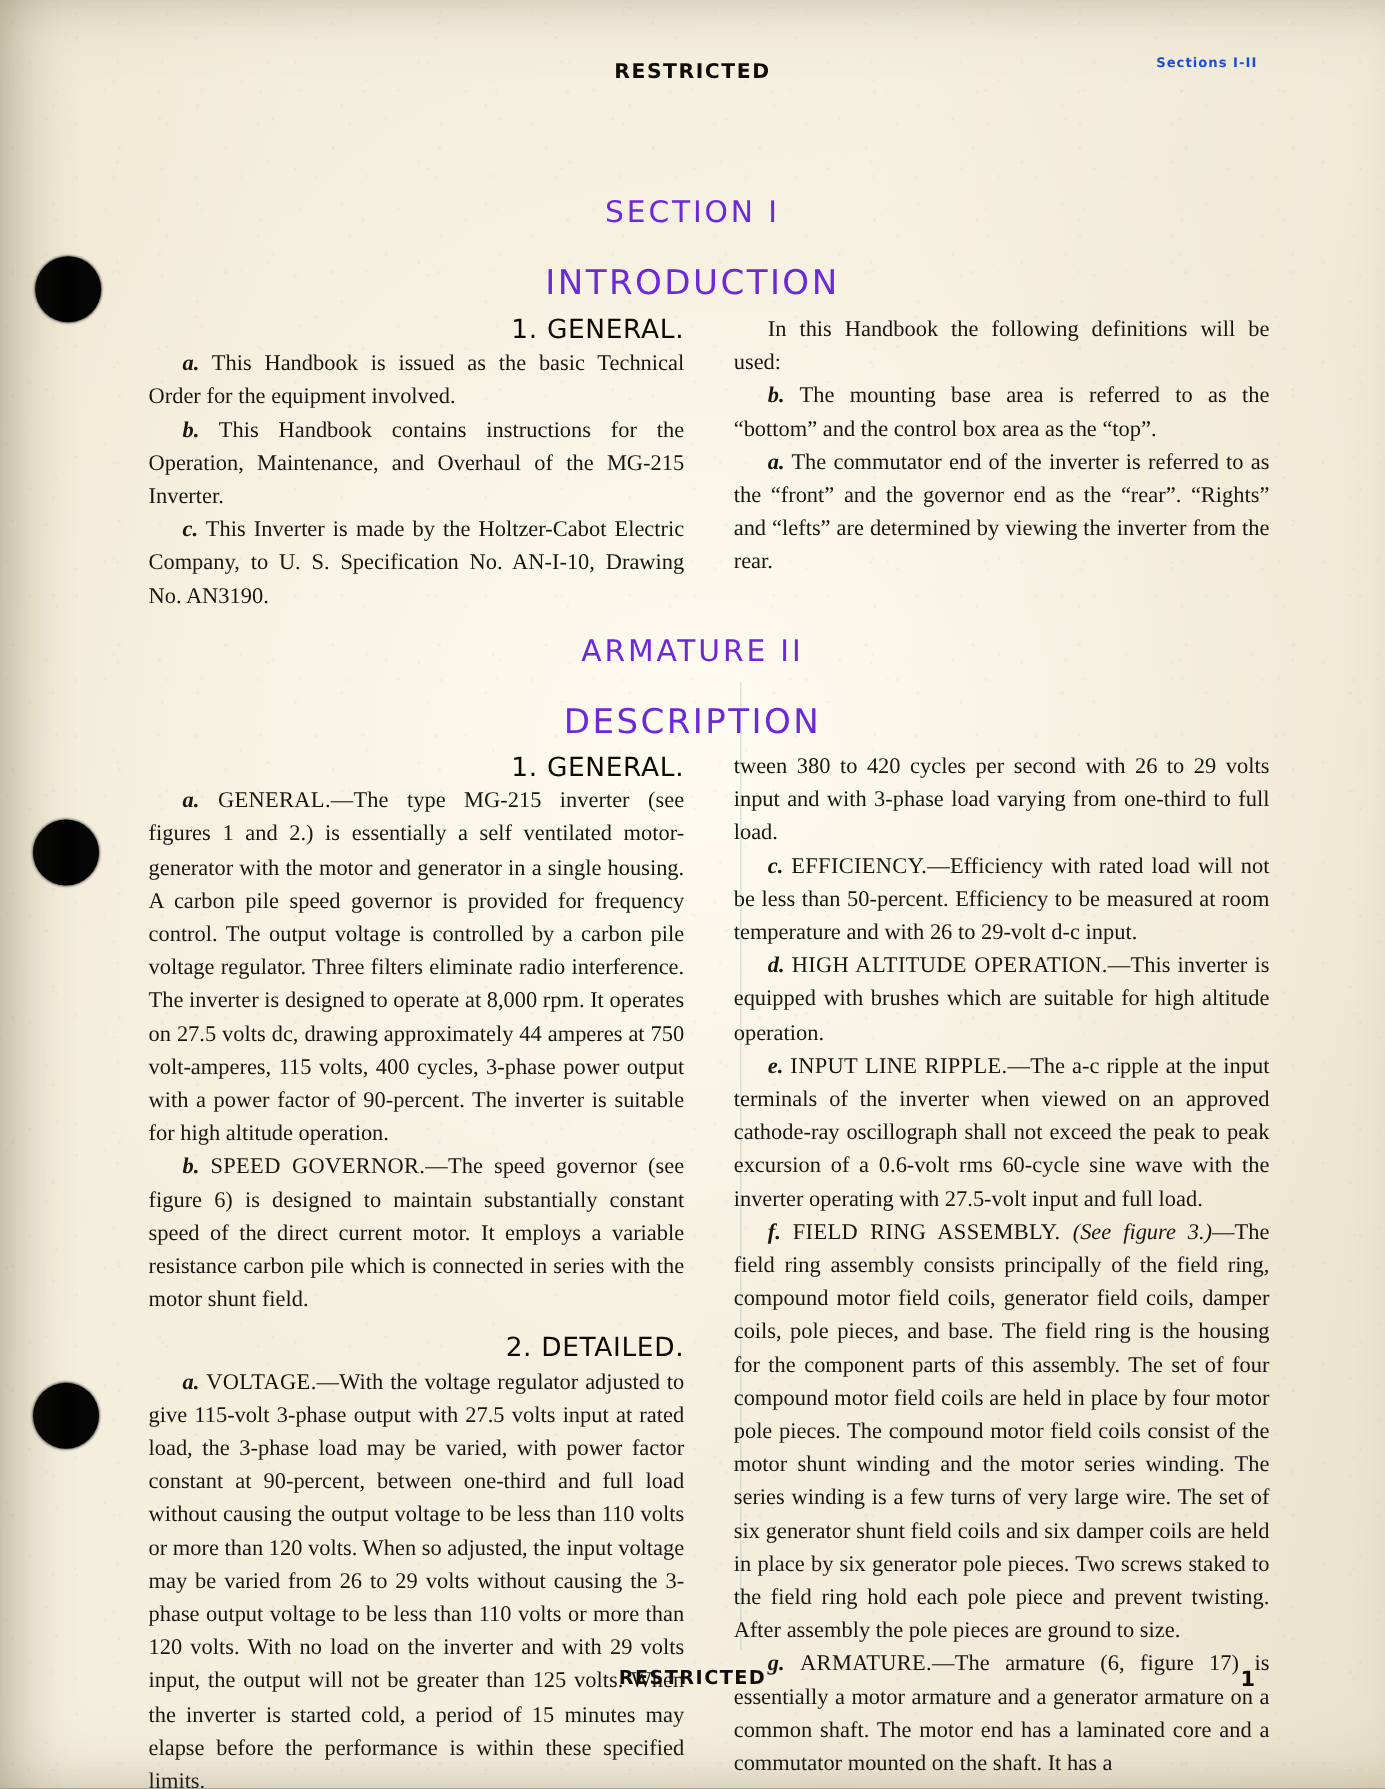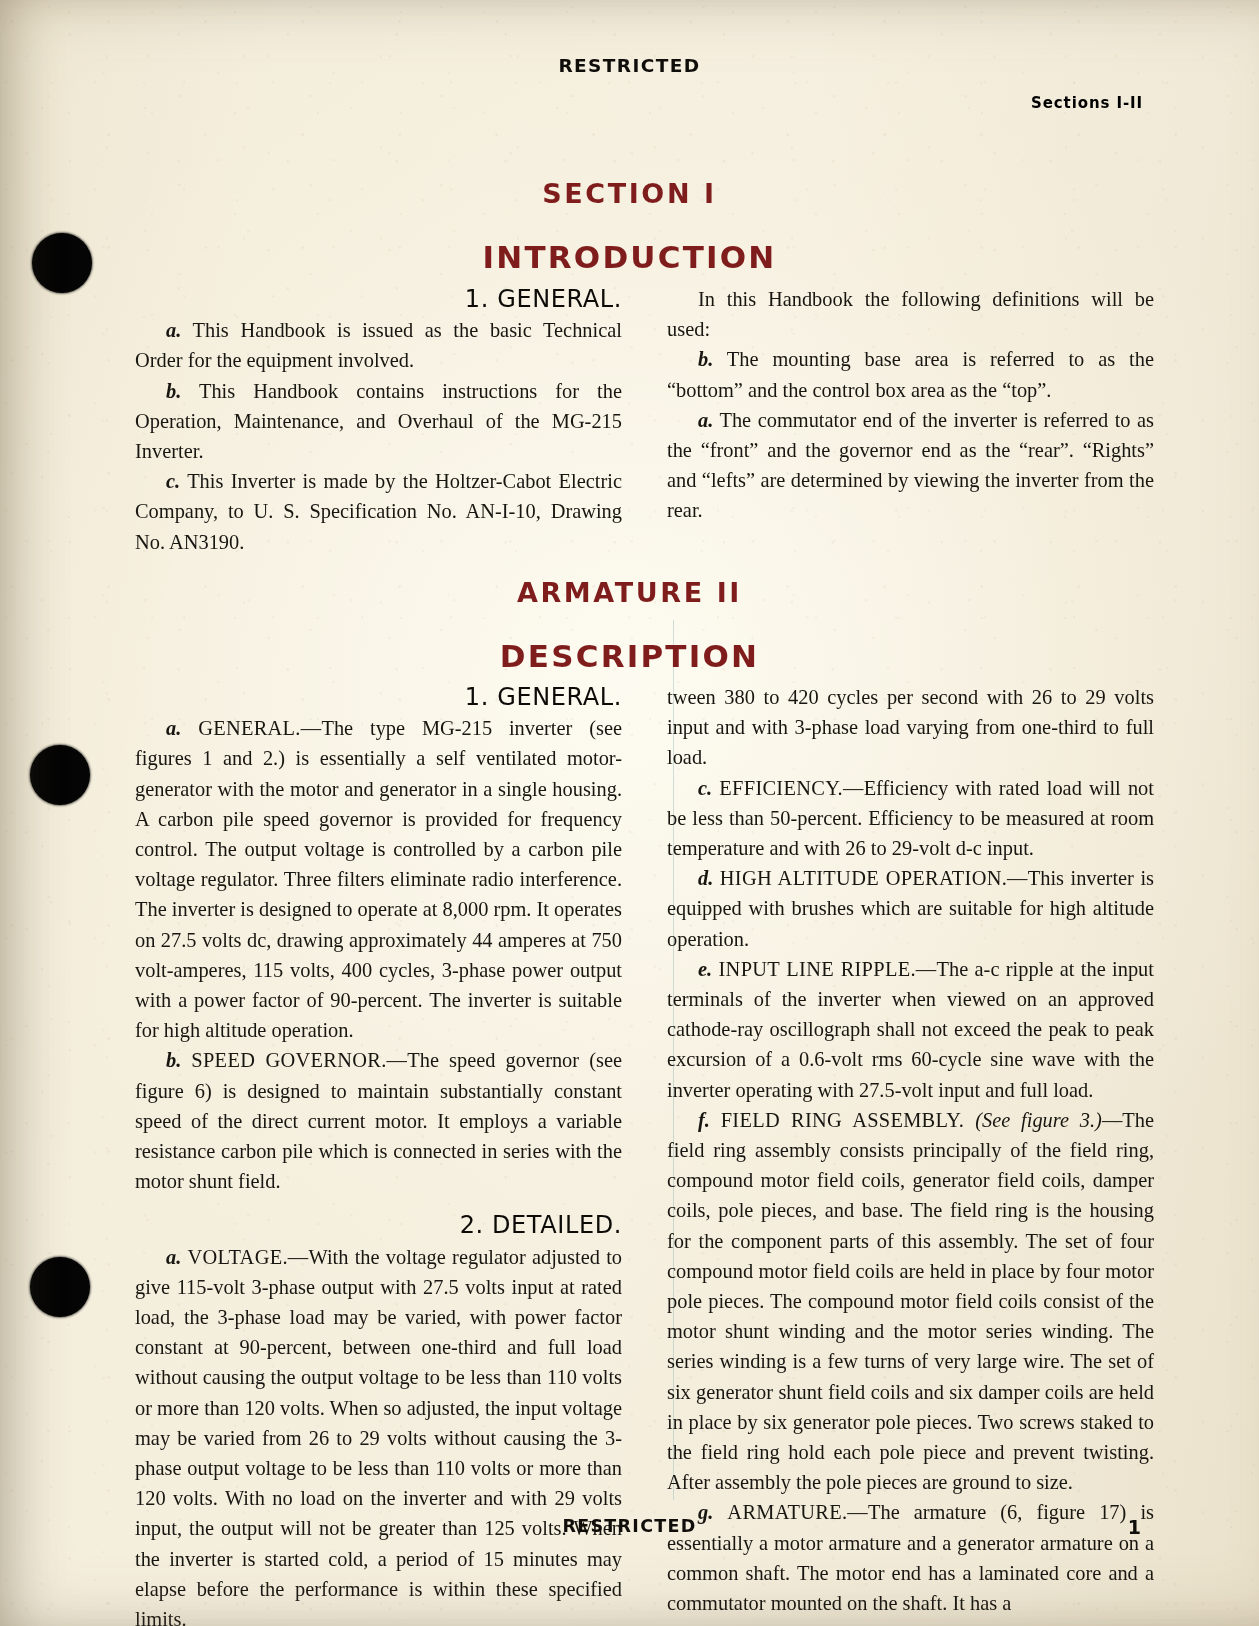--- a/index.html
+++ b/index.html
@@ -98,24 +98,23 @@
     line-height: 27px;
     color: #100e0a;
   }
   .hdr-center .l2 { letter-spacing: 1.8px; }
   .hdr-right {
     position: absolute;
     right: 116px;
     top: 50px;
     font-family: "DejaVu Sans", sans-serif;
     font-weight: bold;
-    font-size: 15px;
+    font-size: 12px;
     letter-spacing: 0.9px;
-    color: #000000;
-    margin-top: 44px;
+    color: #1d4ed8;
   }
   .footer {
     position: absolute;
     left: 0;
     bottom: 90px;
     width: 1259px;
     text-align: center;
     font-family: "DejaVu Sans", sans-serif;
     font-weight: bold;
     font-size: 17.5px;
@@ -129,22 +128,22 @@
     font-family: "DejaVu Sans", sans-serif;
     font-weight: bold;
     font-size: 19px;
     color: #100e0a;
   }
 
   
   .section-title {
     text-align: center;
     font-family: "DejaVu Sans", sans-serif;
-    font-weight: bold;
-    color: #7f1d1d;
+    font-weight: normal;
+    color: #6d28d9;
     letter-spacing: 2.2px;
   }
   .section-title .st-line1 {
     font-size: 27px;
     letter-spacing: 2.6px;
     display: block;
   }
   .section-title .st-line2 {
     font-size: 31px;
     letter-spacing: 2.2px;

